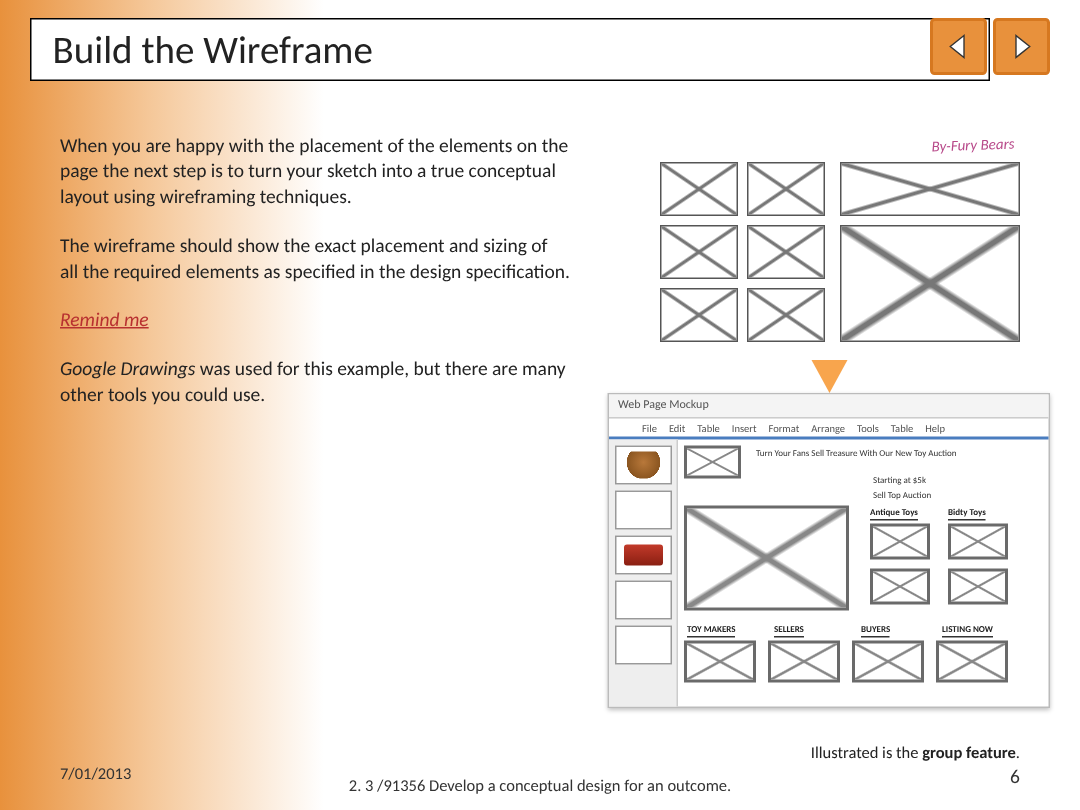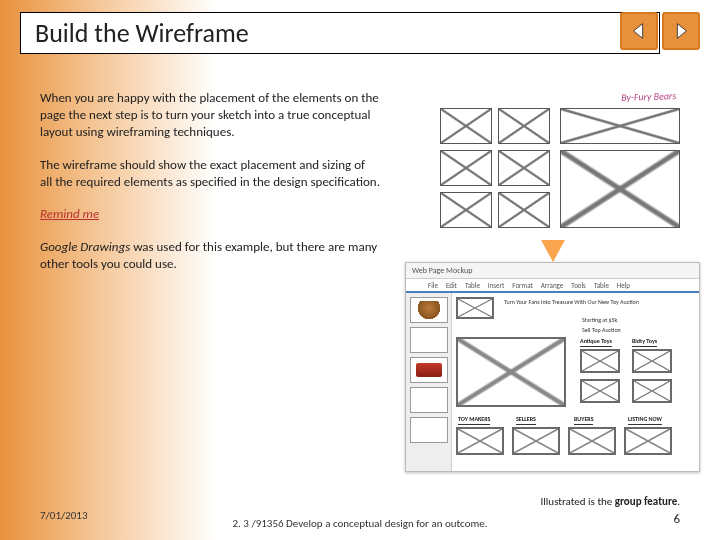--- a/index.html
+++ b/index.html
@@ -228,21 +228,21 @@
   <div class="body">
     <div class="sidebar">
       <div class="thumb teddy"></div>
       <div class="thumb"></div>
       <div class="thumb car"></div>
       <div class="thumb"></div>
       <div class="thumb"></div>
     </div>
     <div class="canvas">
       <div class="wf-box" style="top:4px;left:4px;width:38px;height:22px"></div>
-      <div class="wf-text" style="top:6px;left:52px;width:160px">Turn Your Fans Into Treasure With Our New Toy Auction</div>
+      <div class="wf-text" style="top:6px;left:52px;width:160px">Turn Your Fans Sell Treasure With Our New Toy Auction</div>
       <div class="wf-text" style="top:24px;left:130px">Starting at $5k</div>
       <div class="wf-text" style="top:34px;left:130px">Sell Top Auction</div>
       <div class="wf-box" style="top:44px;left:4px;width:110px;height:70px"></div>
       <div class="wf-label" style="top:44px;left:128px">Antique Toys</div>
       <div class="wf-box" style="top:56px;left:128px;width:40px;height:24px"></div>
       <div class="wf-label" style="top:44px;left:180px">Bidty Toys</div>
       <div class="wf-box" style="top:56px;left:180px;width:40px;height:24px"></div>
       <div class="wf-box" style="top:86px;left:128px;width:40px;height:24px"></div>
       <div class="wf-box" style="top:86px;left:180px;width:40px;height:24px"></div>
       <div class="wf-label" style="top:122px;left:6px">TOY MAKERS</div>

